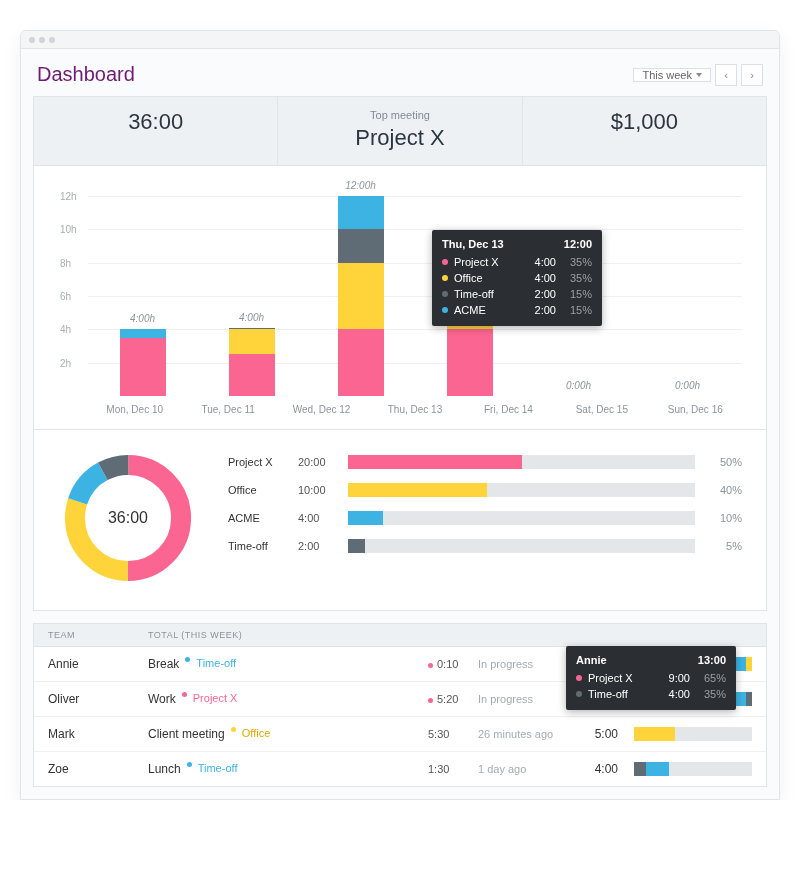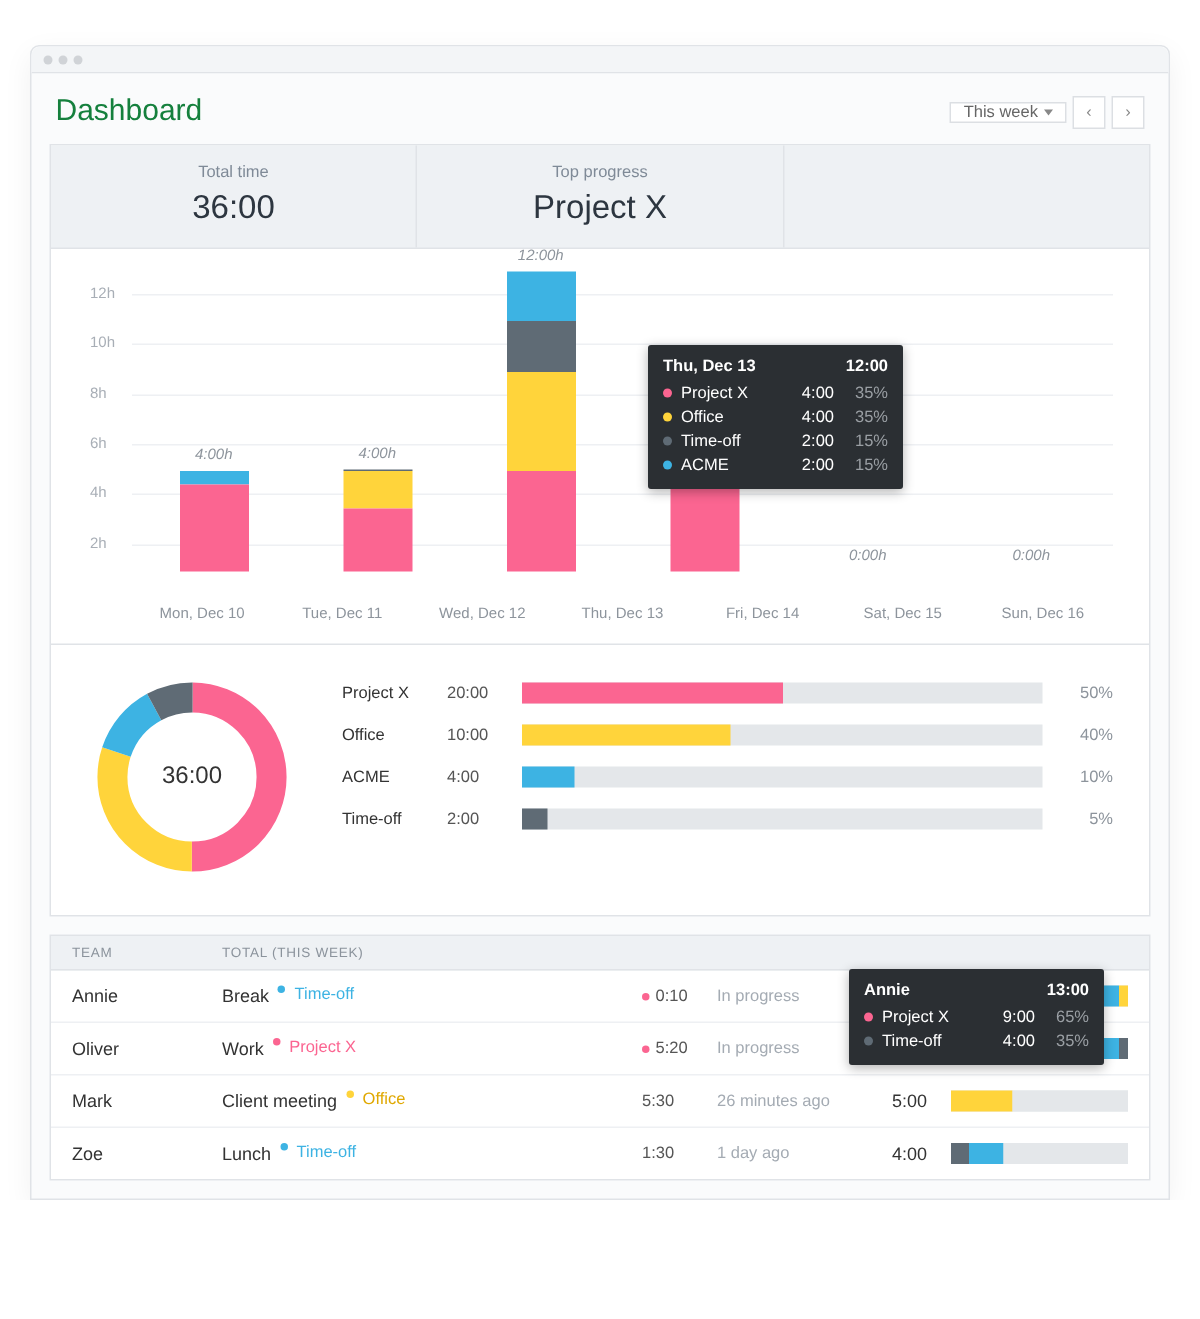--- a/index.html
+++ b/index.html
@@ -6,39 +6,39 @@
 body { font-family: -apple-system, BlinkMacSystemFont, "Segoe UI", Arial, sans-serif; background: #fff; font-size: 12px; color: #333; }
 .wrap { width: 800px; margin: 0 auto; position: relative; }
 .annot { position: absolute; font-size: 12px; color: #555; }
 .annot-line { position: absolute; width: 1px; background: #bbb; }
 
 .window { margin-top: 30px; width: 760px; margin-left:20px; background: #fafbfc; border: 1px solid #e0e3e7; border-radius: 6px 6px 0 0; box-shadow: 0 6px 20px rgba(0,0,0,0.06); position: relative; }
 .titlebar { height: 18px; padding: 4px 8px; border-bottom: 1px solid #e0e3e7; display:flex; gap:4px; align-items:center; border-radius:6px 6px 0 0; background:#f3f5f7;}
 .tdot { width:6px; height:6px; border-radius:50%; background:#d0d3d7; }
 
 .header { display:flex; justify-content:space-between; align-items:center; padding: 14px 16px 10px; }
-.header h1 { font-size: 20px; font-weight: 400; color: #15803d; }
+.header h1 { font-size: 20px; font-weight: 400; color: #701a75; }
 .header-ctrl { display:flex; gap:4px; align-items:center; }
 .pill { border:1px solid #dcdfe3; background:#fff; padding:0 8px; font-size:11px; color:#666; display:flex; align-items:center; gap:4px; }
 .navbtn { border:1px solid #dcdfe3; background:#fff; width:22px; height:22px; display:flex; align-items:center; justify-content:center; color:#888; font-size:11px;}
 
 .panel { margin: 0 12px 12px; background:#fff; border:1px solid #e0e3e7; }
 .summary { display:flex; background:#eef1f4; border-bottom:1px solid #e0e3e7; }
 .scell { flex:1; text-align:center; padding:12px 0 14px; }
 .scell + .scell { border-left:1px solid #e0e3e7; }
 .slabel { font-size:11px; color:#7f8a97; margin-bottom:4px; }
 .svalue { font-size:22px; font-weight:400; color:#2d3640; }
 
 .chart-area { padding: 30px 24px 14px; position:relative; }
 .chart { position:relative; height: 200px; margin-left:30px; }
 .ytick { position:absolute; left:-28px; font-size:10px; color:#a8aeb6; transform:translateY(50%); }
 .ygrid { position:absolute; left:0; right:0; border-top:1px solid #eef0f3; }
 .bars { position:absolute; left:0; right:0; bottom:0; top:0; display:flex; }
 .barcol { flex:1; position:relative; display:flex; justify-content:center; }
-.barstack { position:absolute; bottom:15px; width:46px; display:flex; flex-direction:column-reverse;font-style:italic; }
+.barstack { position:absolute; bottom:0; width:46px; display:flex; flex-direction:column-reverse;font-style:italic; }
 .seg { width:100%; }
 .bartop { position:absolute; font-size:10px; color:#8d949c; top:-16px; width:100%; text-align:center; }
 .xlabels { display:flex; margin-left:30px; margin-top:8px; }
 .xlab { flex:1; text-align:center; font-size:10px; color:#8d949c; }
 
 .pink { background:#fb6591; }
 .yellow { background:#ffd43b; }
 .gray { background:#5f6b75; }
 .blue { background:#3db3e3; }
 .lgray { background:#e4e7ea; }
@@ -102,28 +102,28 @@
           <span class="caret-down"></span>
         </div>
         <div class="navbtn">‹</div>
         <div class="navbtn">›</div>
       </div>
     </div>
 
     <div class="panel">
       <div class="summary" id="summary">
           <div class="scell">
-       <div class="slabel">Total time</div>
        <div class="svalue">36:00</div>
      </div>
           <div class="scell">
-       <div class="slabel">Top progress</div>
+       <div class="slabel">Top meeting</div>
        <div class="svalue">Project X</div>
      </div>
           <div class="scell">
+       <div class="svalue">$1,000</div>
      </div>
         </div>
 
       <div class="chart-area">
         <div class="chart" id="chart">
             <div class="ygrid" style="top:0%"></div>
      <div class="ytick" style="bottom:100%">12h</div>
             <div class="ygrid" style="top:16.666666666666657%"></div>
      <div class="ytick" style="bottom:83.33333333333334%">10h</div>
             <div class="ygrid" style="top:33.33333333333334%"></div>

